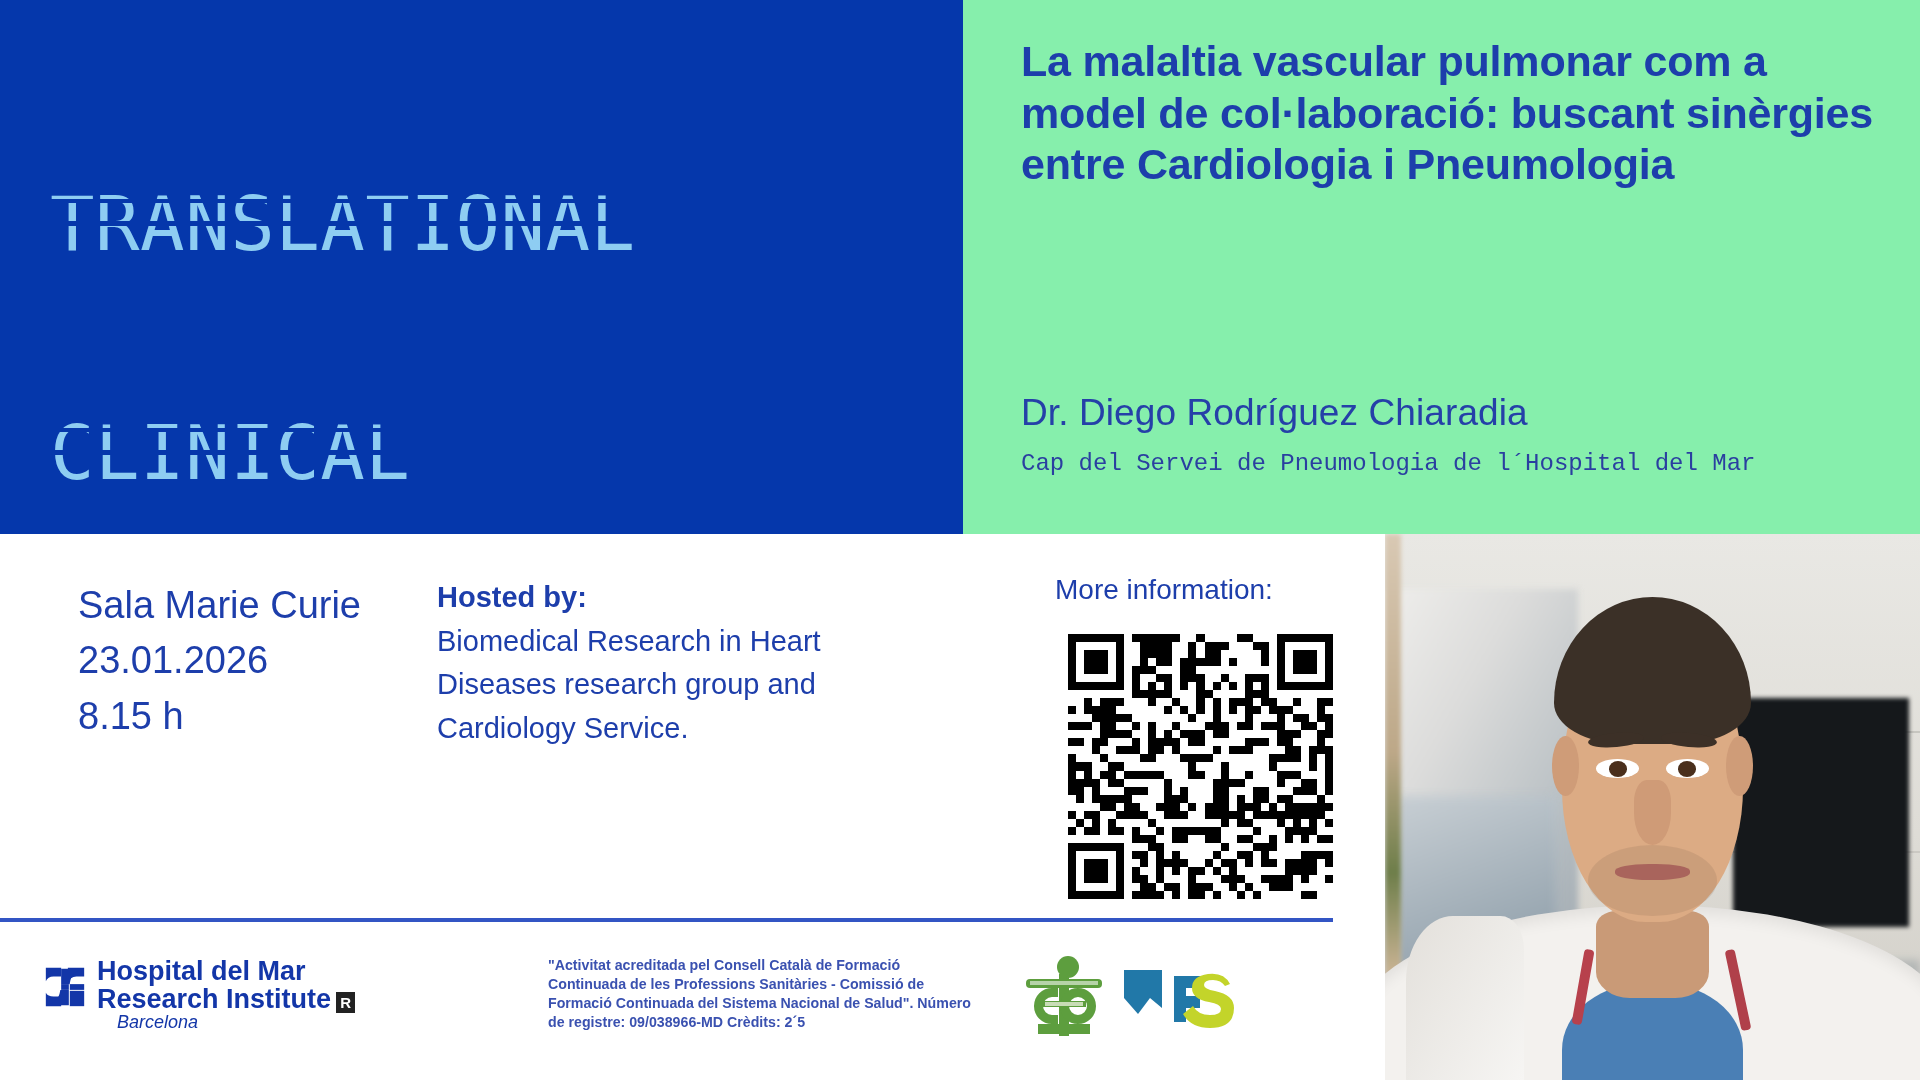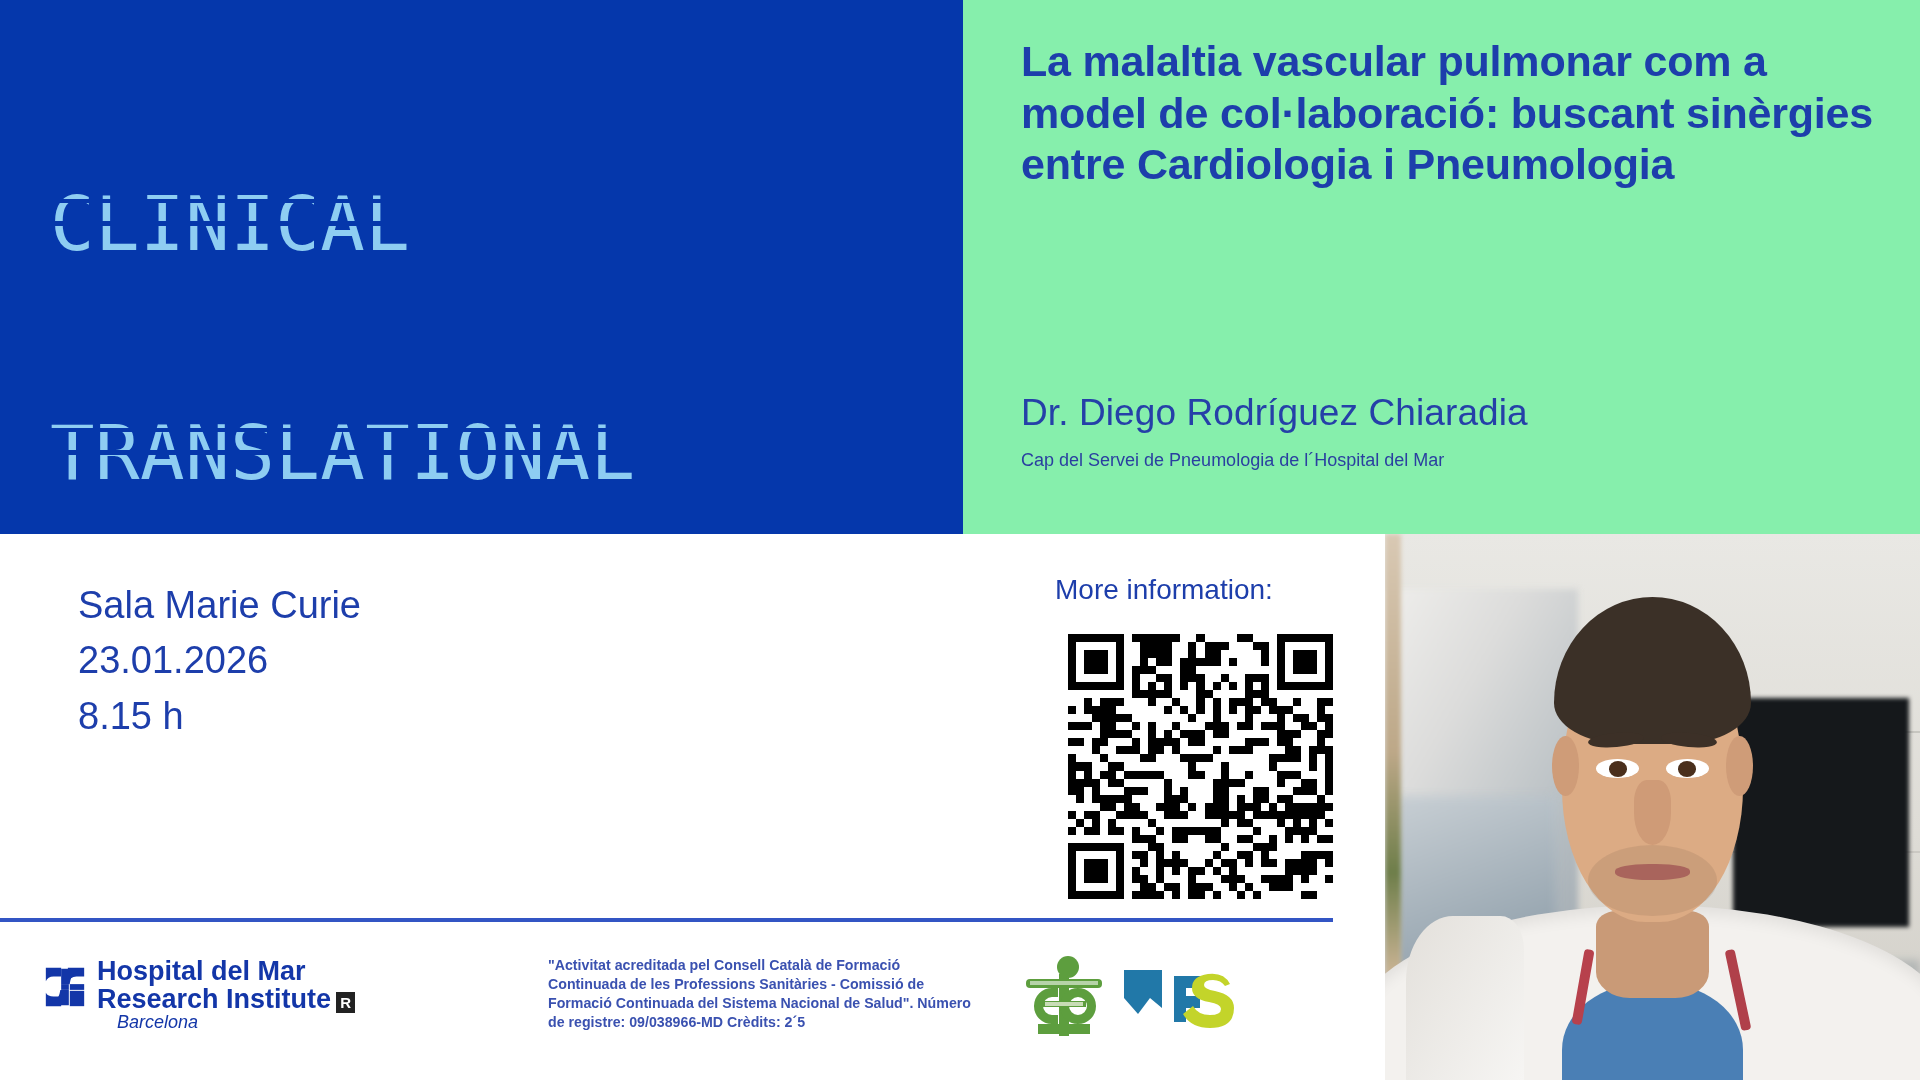--- a/index.html
+++ b/index.html
@@ -51,21 +51,21 @@
     letter-spacing:-0.2px;
   }
   .speaker-name {
     position:absolute; left:58px; top:392px;
     color:#2540a8;
     font-size:37px; font-weight:400; letter-spacing:0.1px;
   }
   .speaker-role {
     position:absolute; left:58px; top:450px;
     color:#2a3fa0;
-    font-size:18px; font-weight:400;
+    font-size:24px; font-weight:400;font-family:Liberation Mono, monospace;
   }
 
   
   .body-area { position:absolute; left:0; top:534px; width:1920px; height:546px; background:#fff; }
 
   .venue {
     position:absolute; left:42px; top:44px;
     color:#1d3eab; font-size:38px; line-height:1.46;margin-left:36px;
   }
   .venue div { white-space:nowrap; }
@@ -194,42 +194,46 @@
   .chin-shadow { position:absolute; left:38%; top:57%; width:24%; height:13%;
     background:rgba(120,95,72,.16); border-radius:50%; }
 </style>
 </head>
 <body>
 
 <div class="header">
 
   <div class="header-left">
     <div class="wordmark">
+      <span class="wordmark-line">TRANSLATIONAL</span>
       <span class="wordmark-line">CLINICAL</span>
-      <span class="wordmark-line">TRANSLATIONAL</span>
       <span class="wordmark-line">RESEARCH</span>
     </div>
   </div>
 
   <div class="header-right">
     <div class="talk-title">La malaltia vascular pulmonar com a model de col·laboració: buscant sinèrgies entre Cardiologia i Pneumologia</div>
     <div class="speaker-name">Dr. Diego Rodríguez Chiaradia</div>
     <div class="speaker-role">Cap del Servei de Pneumologia de l´Hospital del Mar</div>
   </div>
 
 </div>
 
 <div class="body-area">
 
   <div class="venue">
     <div>Sala Marie Curie</div>
     <div>23.01.2026</div>
     <div>8.15 h</div>
   </div>
 
+  <div class="hosted">
+    <span class="hosted-label">Hosted by:</span>
+    <span>Biomedical Research in Heart Diseases research group and Cardiology Service.</span>
+  </div>
 
   <div class="moreinfo-block">
     <span class="moreinfo-label">More information:</span>
     <div class="qr-wrap">
       <svg class="qr" viewBox="0 0 33 33" shape-rendering="crispEdges">
         <rect width="33" height="33" fill="#ffffff"></rect>
         <g fill="#000000" id="qr-modules">
             <rect x="0" y="0" width="1" height="1"></rect>
             <rect x="1" y="0" width="1" height="1"></rect>
             <rect x="2" y="0" width="1" height="1"></rect>

